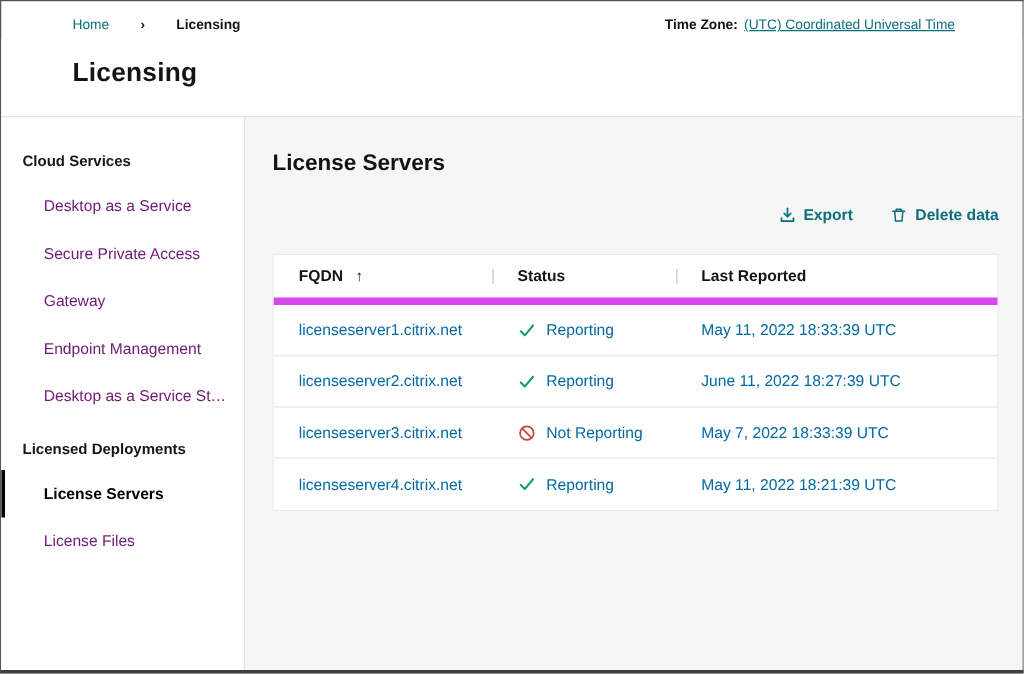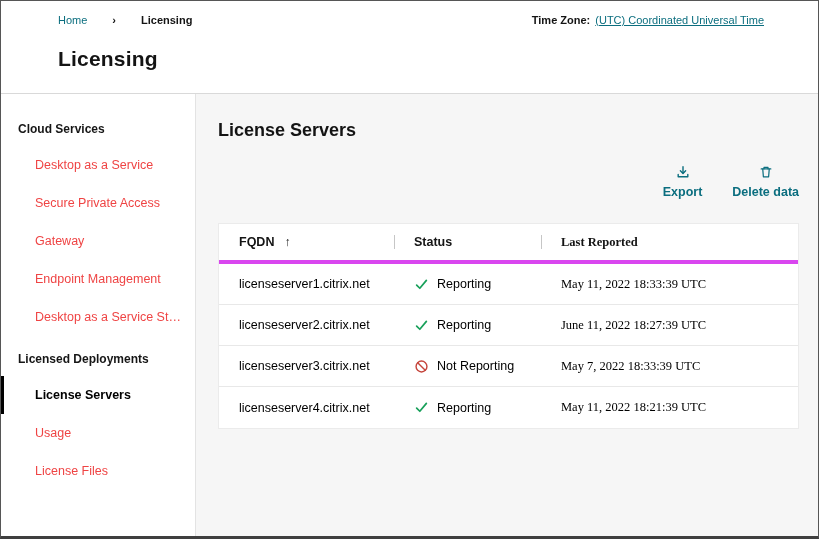--- a/index.html
+++ b/index.html
@@ -44,58 +44,58 @@
     width: 195px; flex: 0 0 auto;
     background: #fff; border-right: 1px solid #e3e3e3;
     padding-top: 20px;
   }
   .side-section-title {
     font-size: 12px; font-weight: 700; color: #161616;
     padding: 8px 10px 10px 17px;
   }
   .side-section + .side-section .side-section-title { margin-top: 8px; }
   .nav-item {
-    font-size: 12.5px; color: #ef4444;
+    font-size: 12.5px; color: #701a75;
     padding: 12px 10px 12px 31px;
     border-left: 3px solid transparent;
     cursor: pointer;
     white-space: nowrap; overflow: hidden; text-overflow: ellipsis;
   }
   .nav-item.active { border-left-color: #000; color: #000; font-weight: 700; }
   
   .content { flex: 1; padding: 26px 19px 0 22px; min-width: 0; }
   .content h2 { font-size: 18px; font-weight: 700; color: #141414; }
   .actions {
     display: flex; justify-content: flex-end; align-items: center;
     gap: 30px; margin-top: 24px;
   }
   .action-btn {
     display: inline-flex; align-items: center; gap: 6px;
     background: none; border: none; cursor: pointer;
     color: var(--accent, #0b6e7f);
-    font-family: inherit; font-size: 12.5px; font-weight: 600; flex-direction: column;
+    font-family: inherit; font-size: 12.5px; font-weight: 600;
   }
   .action-btn svg { display: block; }
   
   .table {
     margin-top: 24px; background: #fff;
     border: 1px solid #ebebeb;
   }
   .tr { display: flex; align-items: center; height: 41px; border-bottom: 1px solid #e8e8e8; }
   .tr:last-child { border-bottom: none; align-items: center; }
-  .tr.head { height: 40px; border-bottom: 4px solid #d946ef; }
-  .td, .th { padding-left: 20px; font-size: 12.5px; color: #000000; display: flex; align-items: center; gap: 8px; }
+  .tr.head { height: 40px; border-bottom: 6px solid #d946ef; }
+  .td, .th { padding-left: 20px; font-size: 12.5px; color: #0369a1; display: flex; align-items: center; gap: 8px; }
   .th { font-weight: 700; color: #141414; position: relative; height: 100%; }
   .th:not(:first-child)::before {
     content: ""; position: absolute; left: 0; top: 11px; bottom: 11px;
     width: 1px; background: #c6c6c6;
   }
   .col-fqdn { width: 175px; flex: 0 0 auto; }
   .col-status { width: 147px; flex: 0 0 auto; }
-  .col-date { flex: 1; font-family: Liberation Serif, serif; }
+  .col-date { flex: 1; }
   .sort-arrow { font-weight: 700; color: #141414; font-size: 12px; margin-left: 2px; }
   .status-icon { display: inline-flex; }
   .status-icon.ok { color: var(--status-ok, #18a05a); }
   .status-icon.bad { color: var(--status-error, #c5453c); }
 </style>
 </head>
 <body>
 
 <div class="app">
 
@@ -121,21 +121,20 @@
         <div class="side-section-title">Cloud Services</div>
         <div class="nav-item">Desktop as a Service</div>
         <div class="nav-item">Secure Private Access</div>
         <div class="nav-item">Gateway</div>
         <div class="nav-item">Endpoint Management</div>
         <div class="nav-item">Desktop as a Service Sta...</div>
       </div>
       <div class="side-section">
         <div class="side-section-title">Licensed Deployments</div>
         <div class="nav-item active">License Servers</div>
-        <div class="nav-item">Usage</div>
         <div class="nav-item">License Files</div>
       </div>
     </aside>
 
     <main class="content">
       <h2>License Servers</h2>
 
       <div class="actions">
         <button class="action-btn">
           <span class="status-icon">

